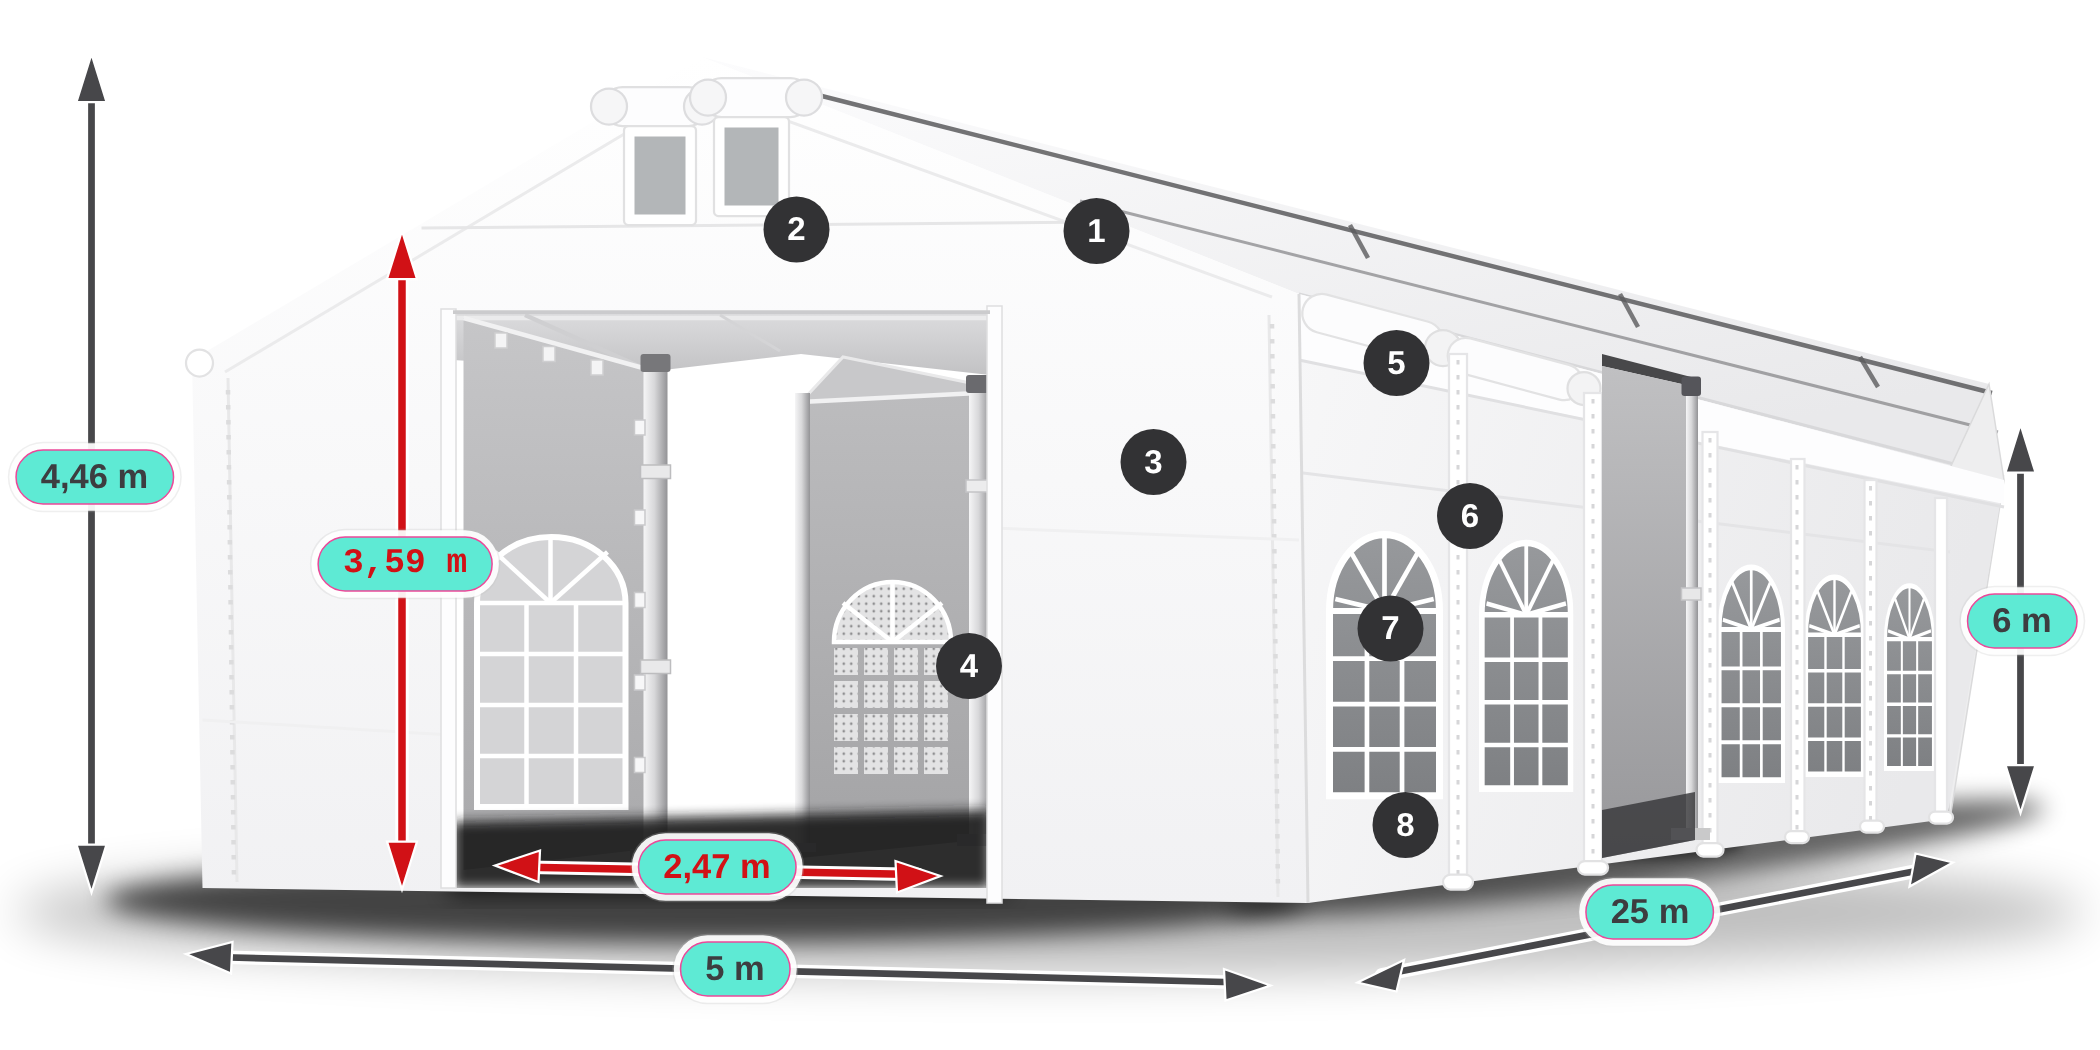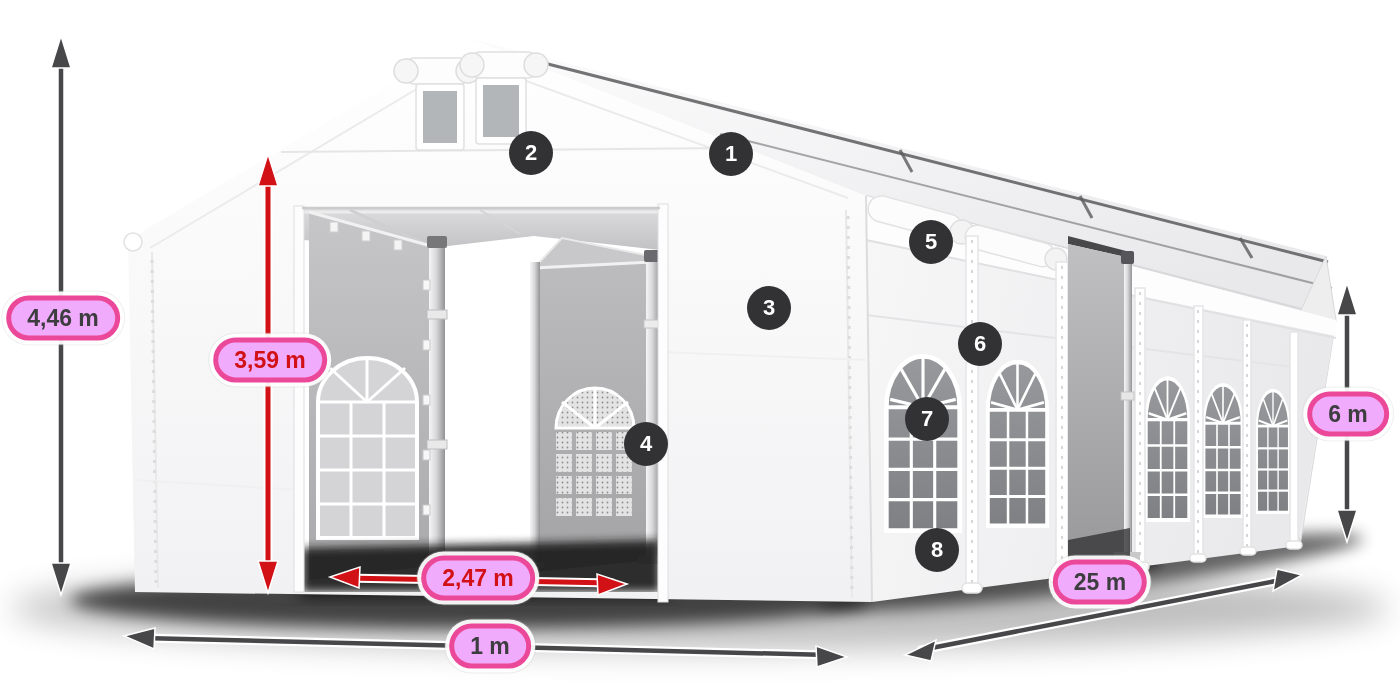--- a/index.html
+++ b/index.html
@@ -3,21 +3,21 @@
 <meta charset="utf-8">
 <style>
   html,body{margin:0;padding:0;background:#ffffff;}
   .stage{
     position:relative;width:1400px;height:700px;background:#ffffff;overflow:hidden;
     font-family:"Liberation Sans",sans-serif;
   }
   .stage svg{position:absolute;left:0;top:0;}
   .pill{
     position:absolute;transform:translate(-50%,-50%);
-    background:#f0abfc;border:5px solid #ec4899;border-radius:999px;
+    background:#5eead4;border:1px solid #ec4899;border-radius:999px;
     padding:6px 16px;font-weight:700;font-size:23px;line-height:1;color:#3d3d40;
     box-shadow:0 0 0 4px rgba(255,255,255,.92),0 0 0 5px rgba(190,190,192,.25);
     white-space:nowrap;z-index:3;
   }
   .pill.red{color:#d11116;}
   .badge{
     position:absolute;transform:translate(-50%,-50%);
     width:44px;height:44px;border-radius:50%;background:#323234;color:#ffffff;
     display:flex;align-items:center;justify-content:center;
     font-weight:700;font-size:22px;z-index:2;
@@ -331,24 +331,24 @@
     <g>
       <line x1="1347" y1="299" x2="1347" y2="526" stroke="#ffffff" stroke-width="9"></line>
       <line x1="1347" y1="299" x2="1347" y2="526" stroke="#47474a" stroke-width="4.5"></line>
       <polygon points="1347,283 1337,315 1357,315" fill="#47474a" stroke="#ffffff" stroke-width="1.5"></polygon>
       <polygon points="1347,542 1337,510 1357,510" fill="#47474a" stroke="#ffffff" stroke-width="1.5"></polygon>
     </g>
   </g>
 </svg>
 
 <div class="pill" style="left:63px;top:318px;">4,46 m</div>
-<div class="pill red" style="left:270px;top:360px;">3,59 m</div>
+<div class="pill red" style="left:270px;top:376px;font-family:Liberation Mono, monospace;">3,59 m</div>
 <div class="pill red" style="left:478px;top:578px;">2,47 m</div>
-<div class="pill" style="left:490px;top:646px;">1 m</div>
-<div class="pill" style="left:1100px;top:582px;">25 m</div>
+<div class="pill" style="left:490px;top:646px;">5 m</div>
+<div class="pill" style="left:1100px;top:608px;">25 m</div>
 <div class="pill" style="left:1348px;top:414px;">6 m</div>
 
 <div class="badge" style="left:731px;top:154px;">1</div>
 <div class="badge" style="left:531px;top:153px;">2</div>
 <div class="badge" style="left:769px;top:308px;">3</div>
 <div class="badge" style="left:646px;top:444px;">4</div>
 <div class="badge" style="left:931px;top:242px;">5</div>
 <div class="badge" style="left:980px;top:344px;">6</div>
 <div class="badge" style="left:927px;top:419px;">7</div>
 <div class="badge" style="left:937px;top:550px;">8</div>

